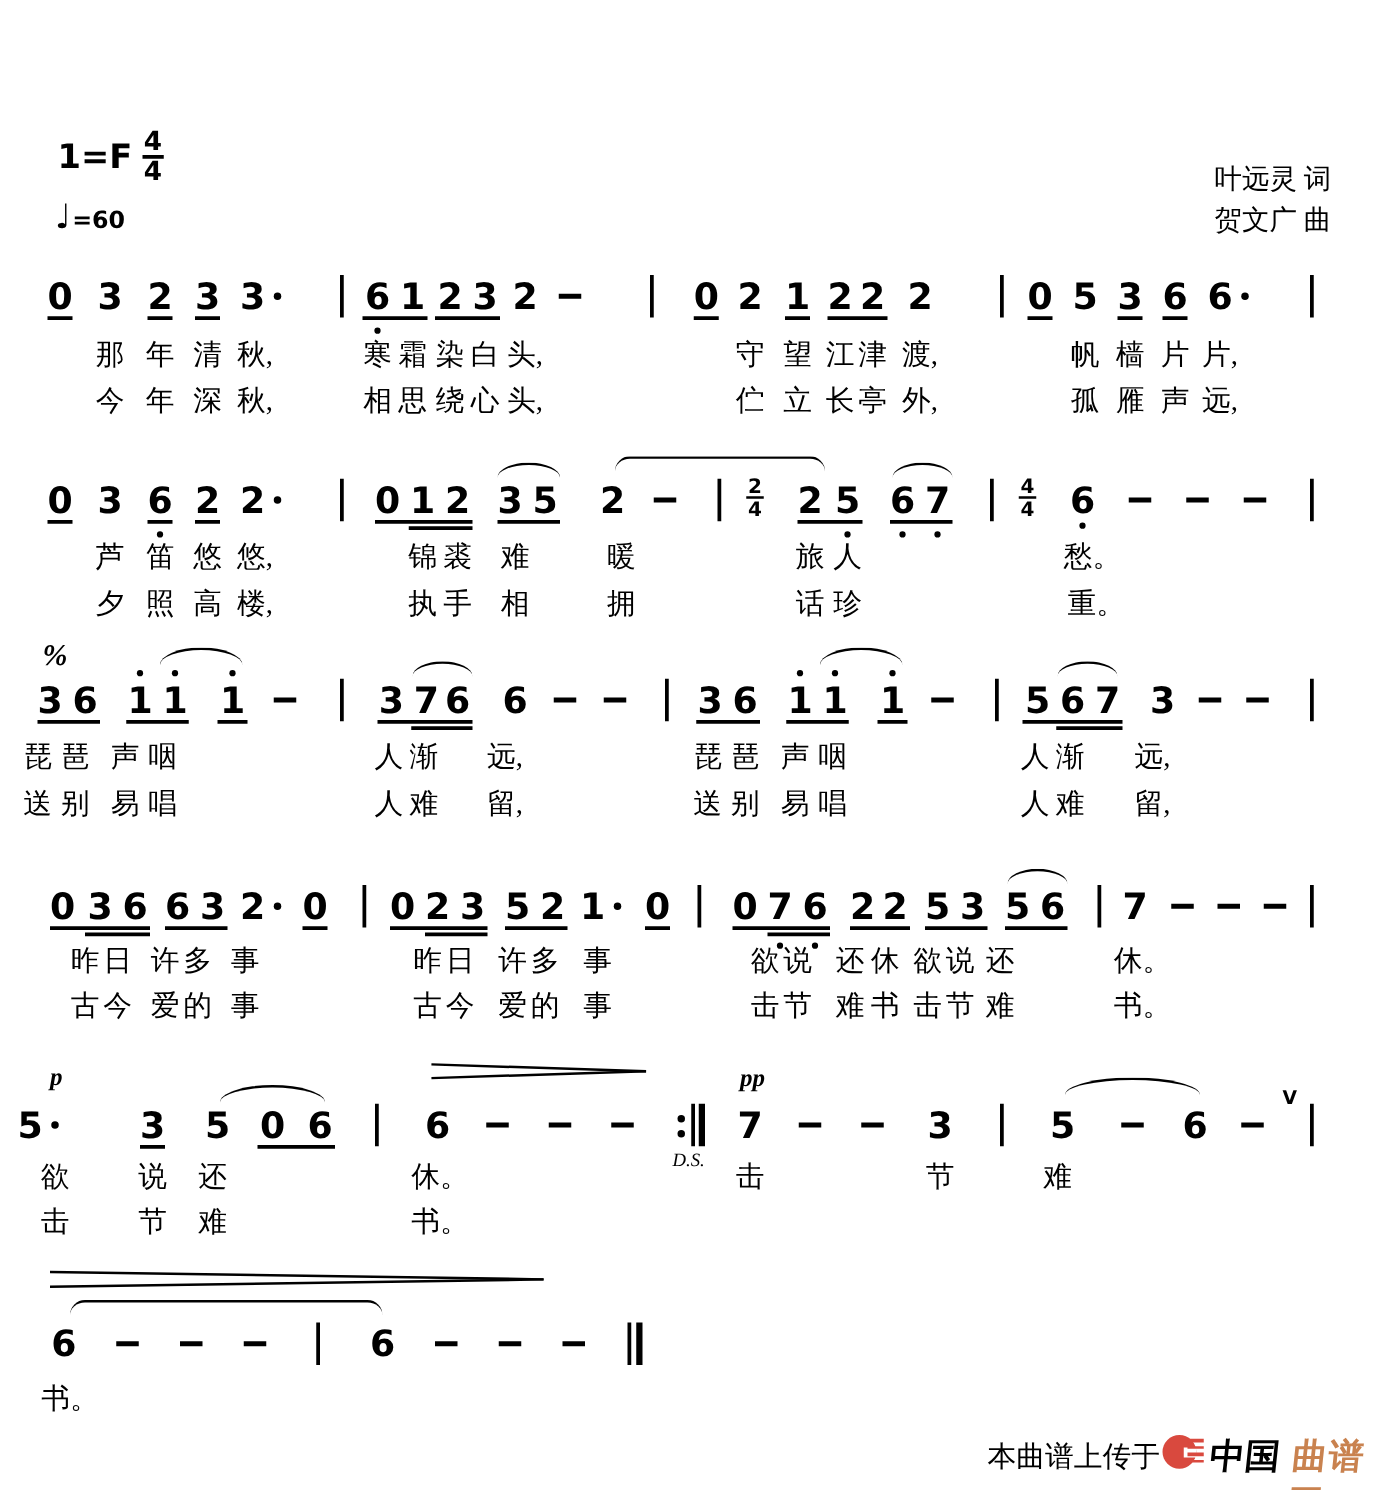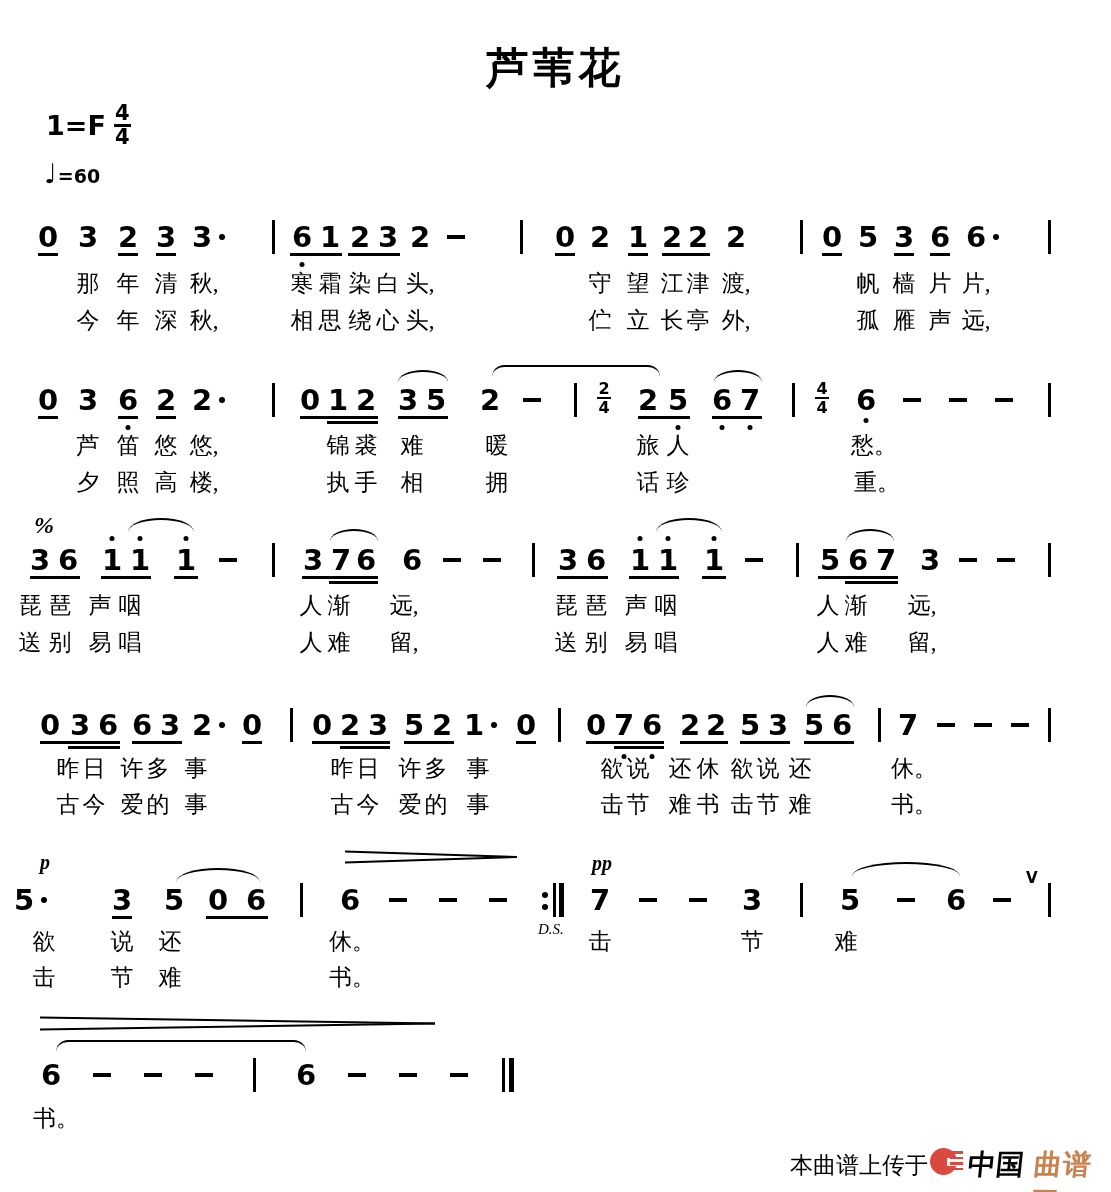--- a/index.html
+++ b/index.html
@@ -47,36 +47,39 @@
   .brandcn{position:absolute;left:968px;top:2px;font:bold 28px "DejaVu Sans",sans-serif;
            transform:skewX(-6deg);}
   .brandsite{position:absolute;left:1032px;top:2px;font:bold 28px "DejaVu Sans",sans-serif;
              transform:skewX(-6deg);letter-spacing:1px;}
 </style>
 </head>
 <body>
 
 <div id="sheet">
 
-  <div class="title">芦苇花</div>
 
   <div class="keysig">
     <span>1=F</span>
     <span class="frac">
       <span>4</span>
       <span class="fline"></span>
       <span>4</span>
     </span>
   </div>
 
   <div class="tempo">
     <span class="tnote">♩</span>
     <span>=60</span>
   </div>
 
+  <div class="credits">
+    <div>叶远灵 词</div>
+    <div>贺文广 曲</div>
+  </div>
 
   <div id="score">
       <div class="note" style="left: 48px; top: 222px;">0</div>
       <div class="note" style="left: 88px; top: 222px;">3</div>
       <div class="note" style="left: 128px; top: 222px;">2</div>
       <div class="note" style="left: 166px; top: 222px;">3</div>
       <div class="note" style="left: 202px; top: 222px;">3</div>
       <div class="ndot" style="left: 222px; top: 234px;"></div>
       <div class="bar" style="left: 272px; top: 220px;"></div>
       <div class="note" style="left: 302px; top: 222px;">6</div>

